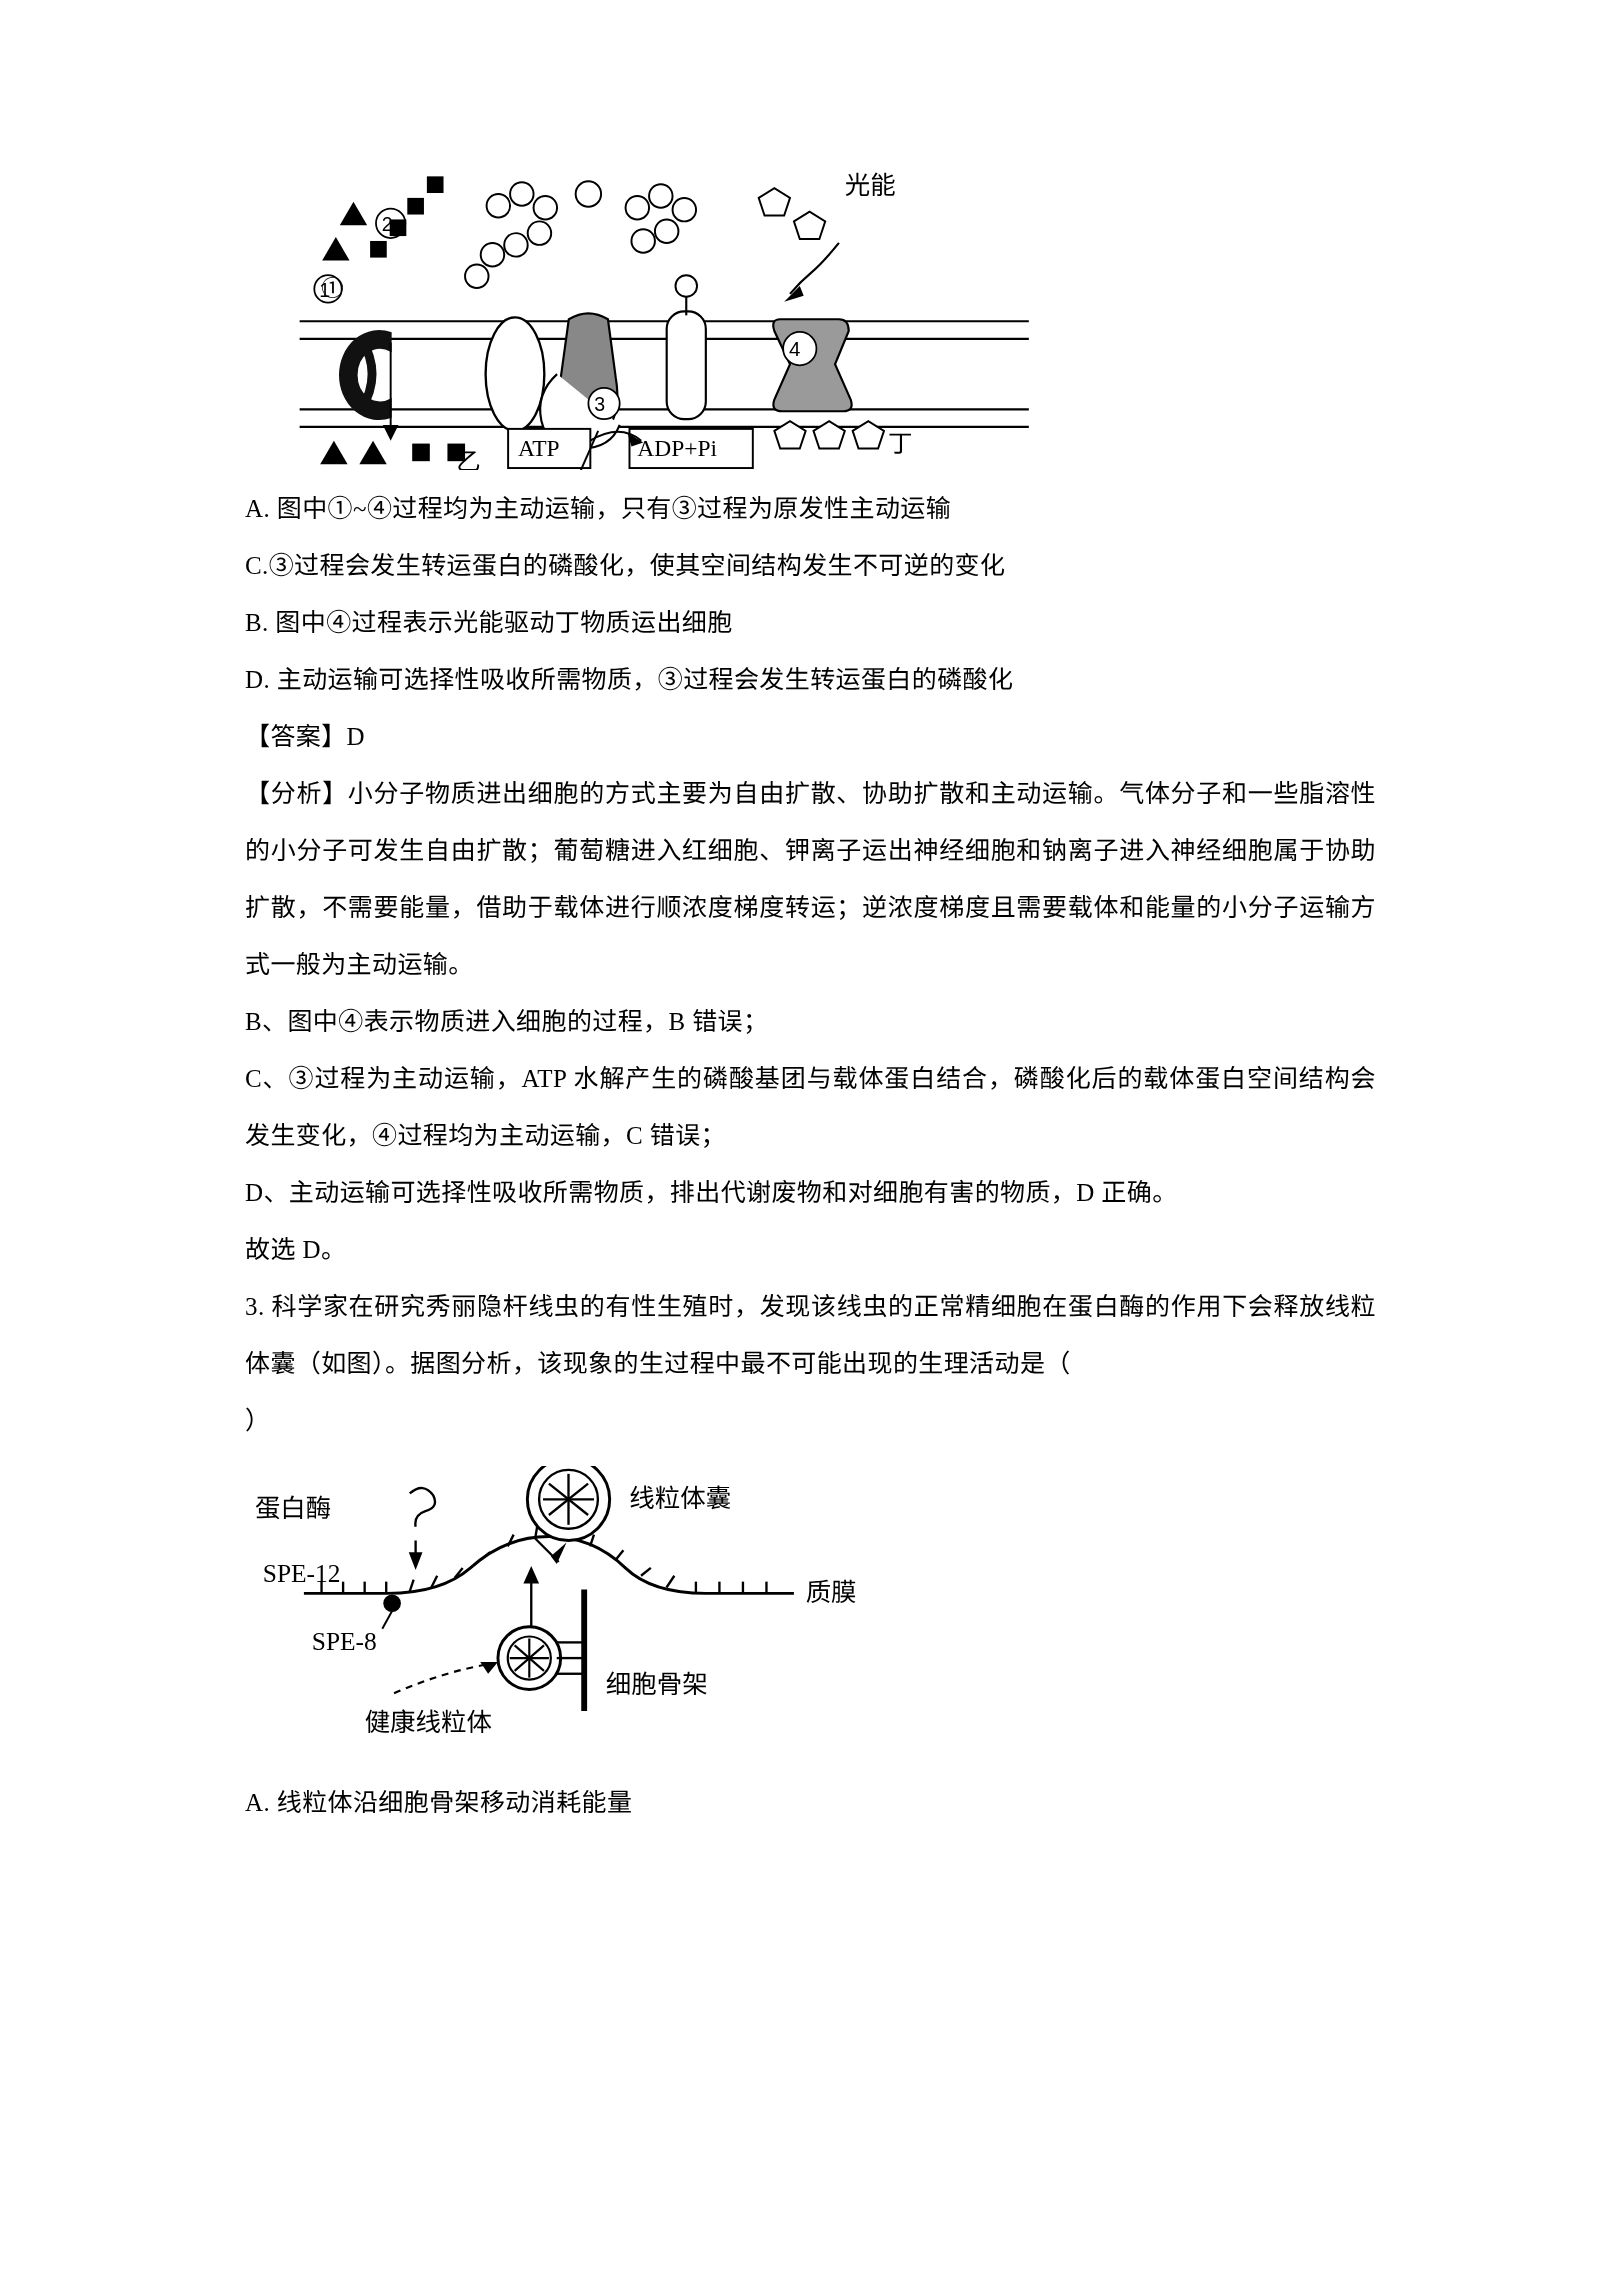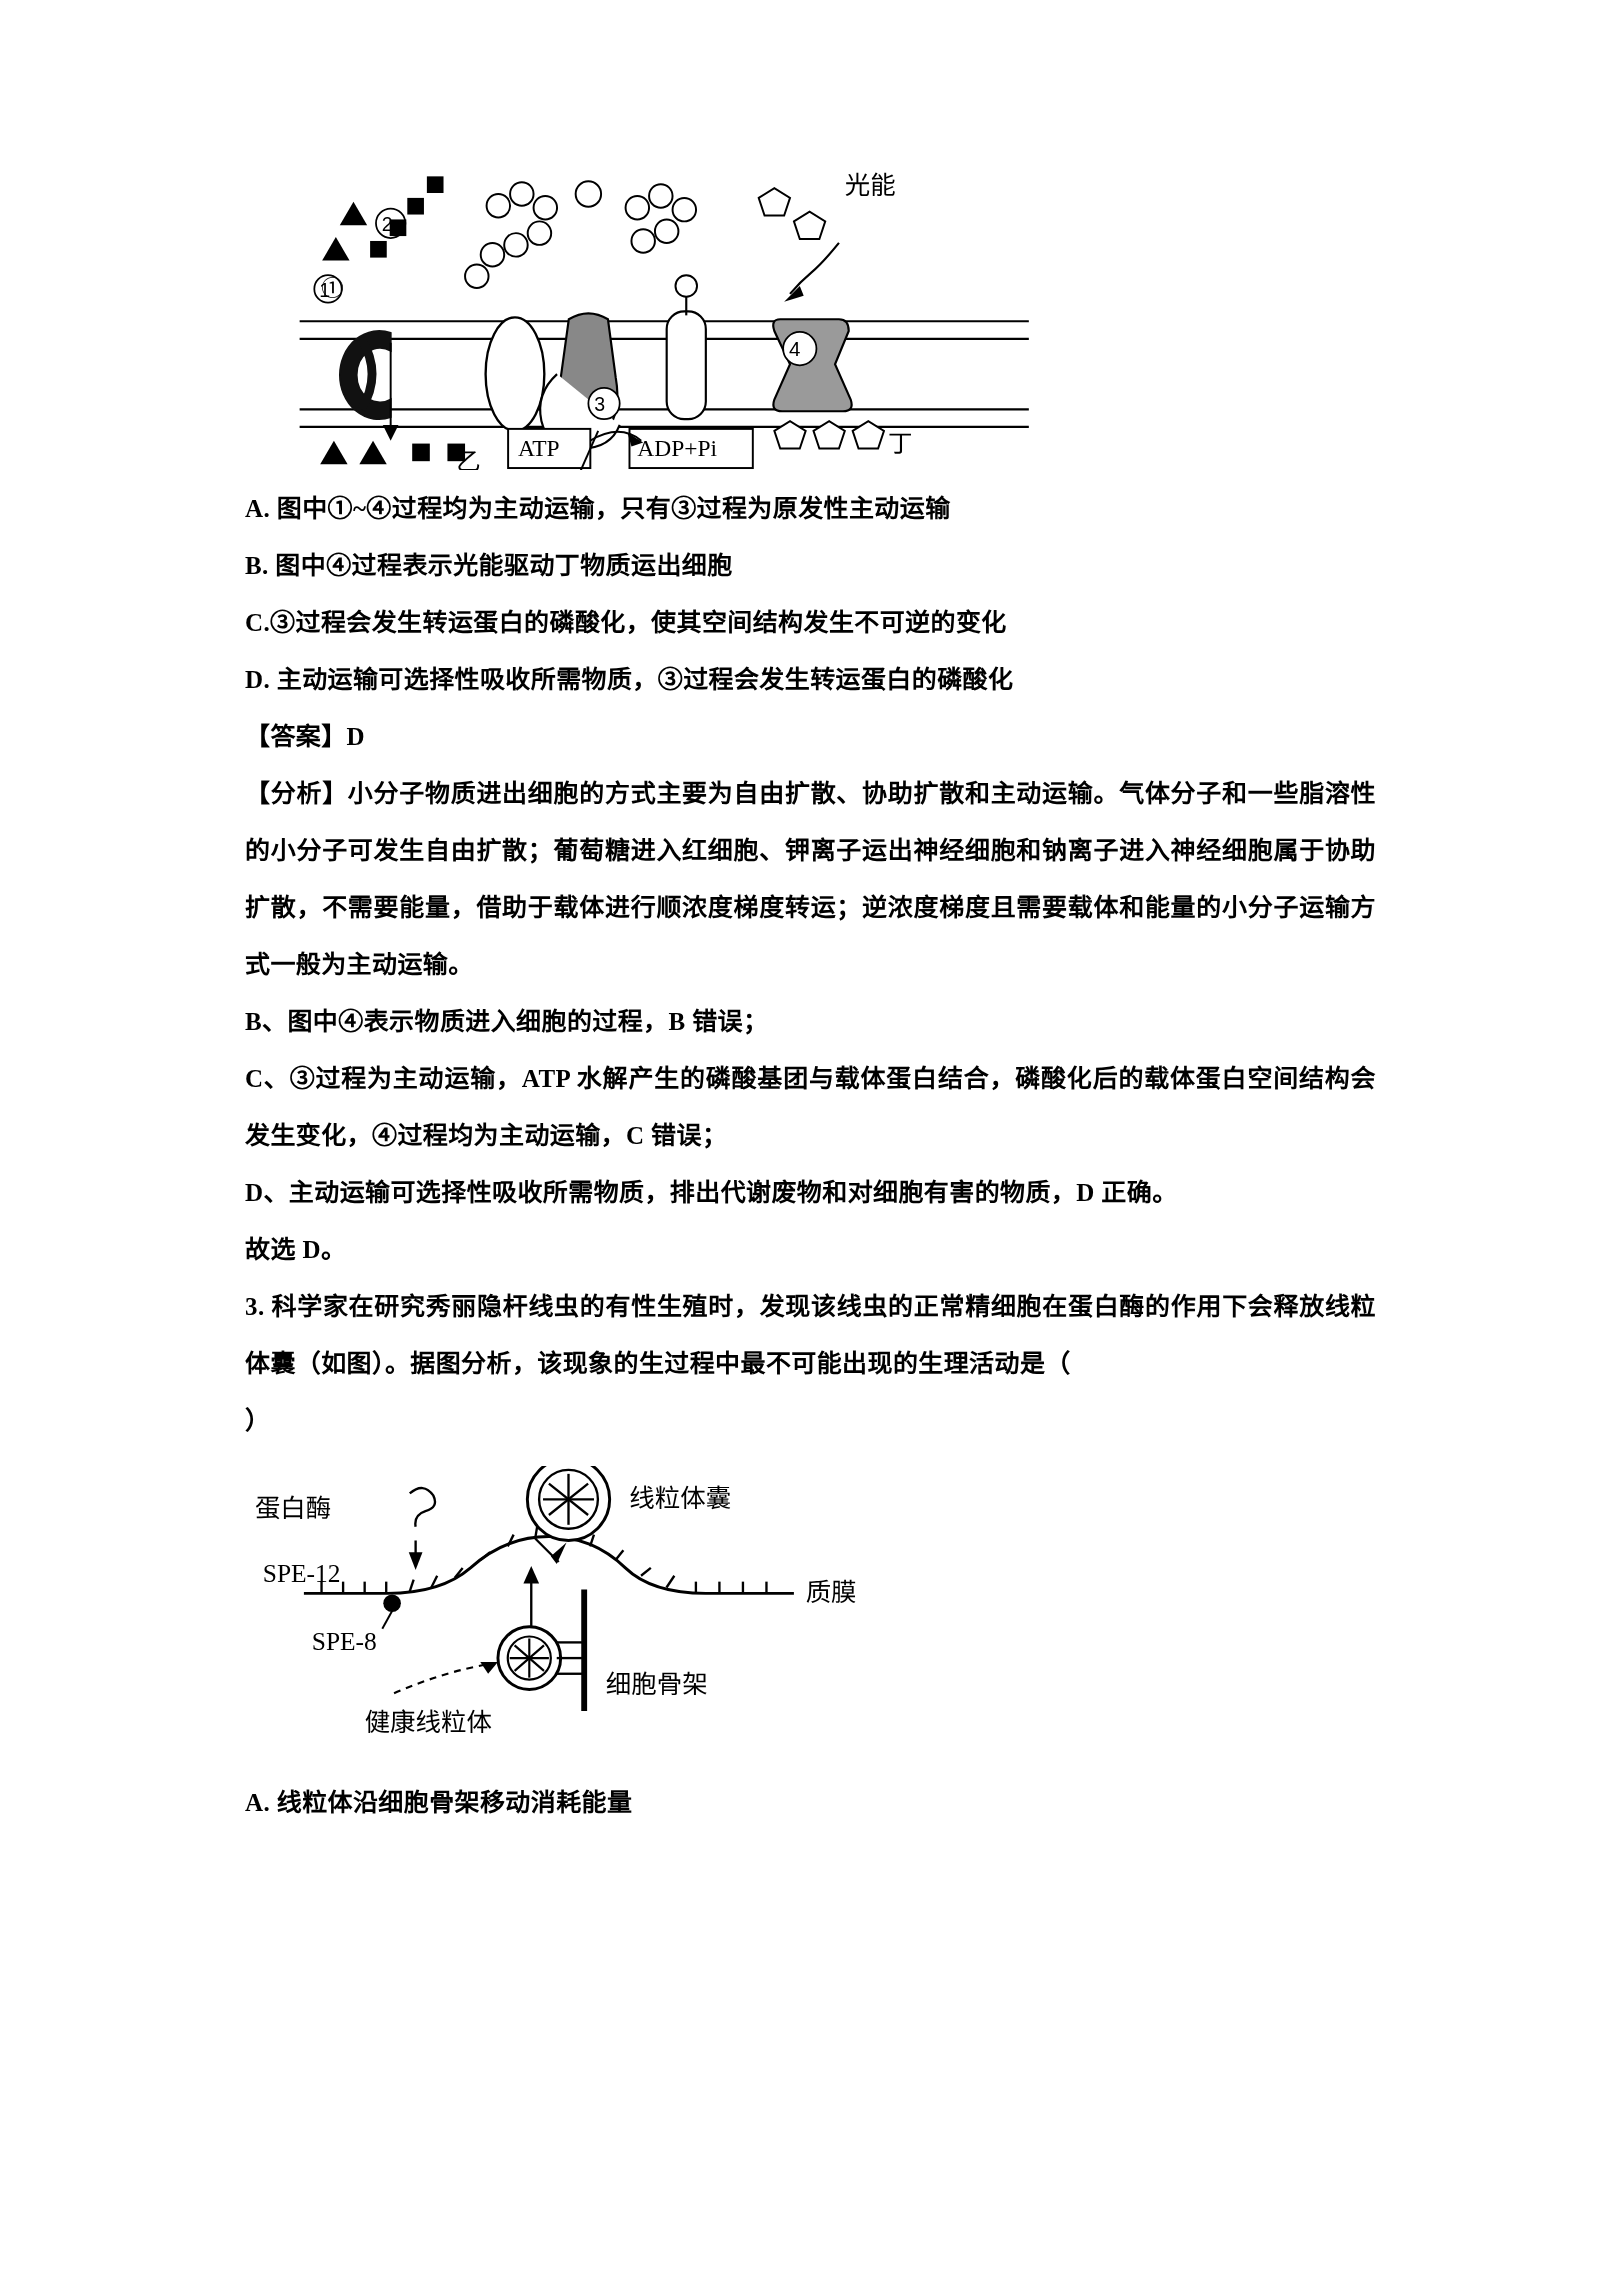--- a/index.html
+++ b/index.html
@@ -22,21 +22,20 @@
     height: 2293px;
     box-sizing: border-box;
     padding: 147px 245px 0 245px;
   }
   .para {
     font-size: 25px;
     line-height: 57px;
     margin: 0;
     text-align: justify;
     letter-spacing: 0.4px;
-    font-weight: bold;
   }
 
   
   .fig1-wrap {
     position: relative;
     height: 323px;
     margin: 0 0 9.8px 0;
   }
   .fig1 { position: absolute; left: 0; top: 0; }
 
@@ -172,22 +171,22 @@
       <g fill="#fff" stroke="#000" stroke-width="2">
         <circle cx="318" cy="360" r="14"></circle>
           <circle cx="350" cy="360" r="14"></circle>
         <circle cx="334" cy="386" r="14"></circle>
       </g>
       <text x="372" y="394" font-size="25" font-family="'Liberation Serif',serif">丙</text>
     </svg>
   </div>
 
   <p class="para">A. 图中①~④过程均为主动运输，只有③过程为原发性主动运输</p>
+  <p class="para">C.③过程会发生转运蛋白的磷酸化，使其空间结构发生不可逆的变化</p>
   <p class="para">B. 图中④过程表示光能驱动丁物质运出细胞</p>
-  <p class="para">C.③过程会发生转运蛋白的磷酸化，使其空间结构发生不可逆的变化</p>
   <p class="para">D. 主动运输可选择性吸收所需物质，③过程会发生转运蛋白的磷酸化</p>
 
   <p class="para">【答案】D</p>
   <p class="para">【分析】小分子物质进出细胞的方式主要为自由扩散、协助扩散和主动运输。气体分子和一些脂溶性的小分子可发生自由扩散；葡萄糖进入红细胞、钾离子运出神经细胞和钠离子进入神经细胞属于协助扩散，不需要能量，借助于载体进行顺浓度梯度转运；逆浓度梯度且需要载体和能量的小分子运输方式一般为主动运输。</p>
 
   <p class="para">B、图中④表示物质进入细胞的过程，B 错误；</p>
   <p class="para">C、③过程为主动运输，ATP 水解产生的磷酸基团与载体蛋白结合，磷酸化后的载体蛋白空间结构会发生变化，④过程均为主动运输，C 错误；</p>
   <p class="para">D、主动运输可选择性吸收所需物质，排出代谢废物和对细胞有害的物质，D 正确。</p>
   <p class="para">故选 D。</p>
 

